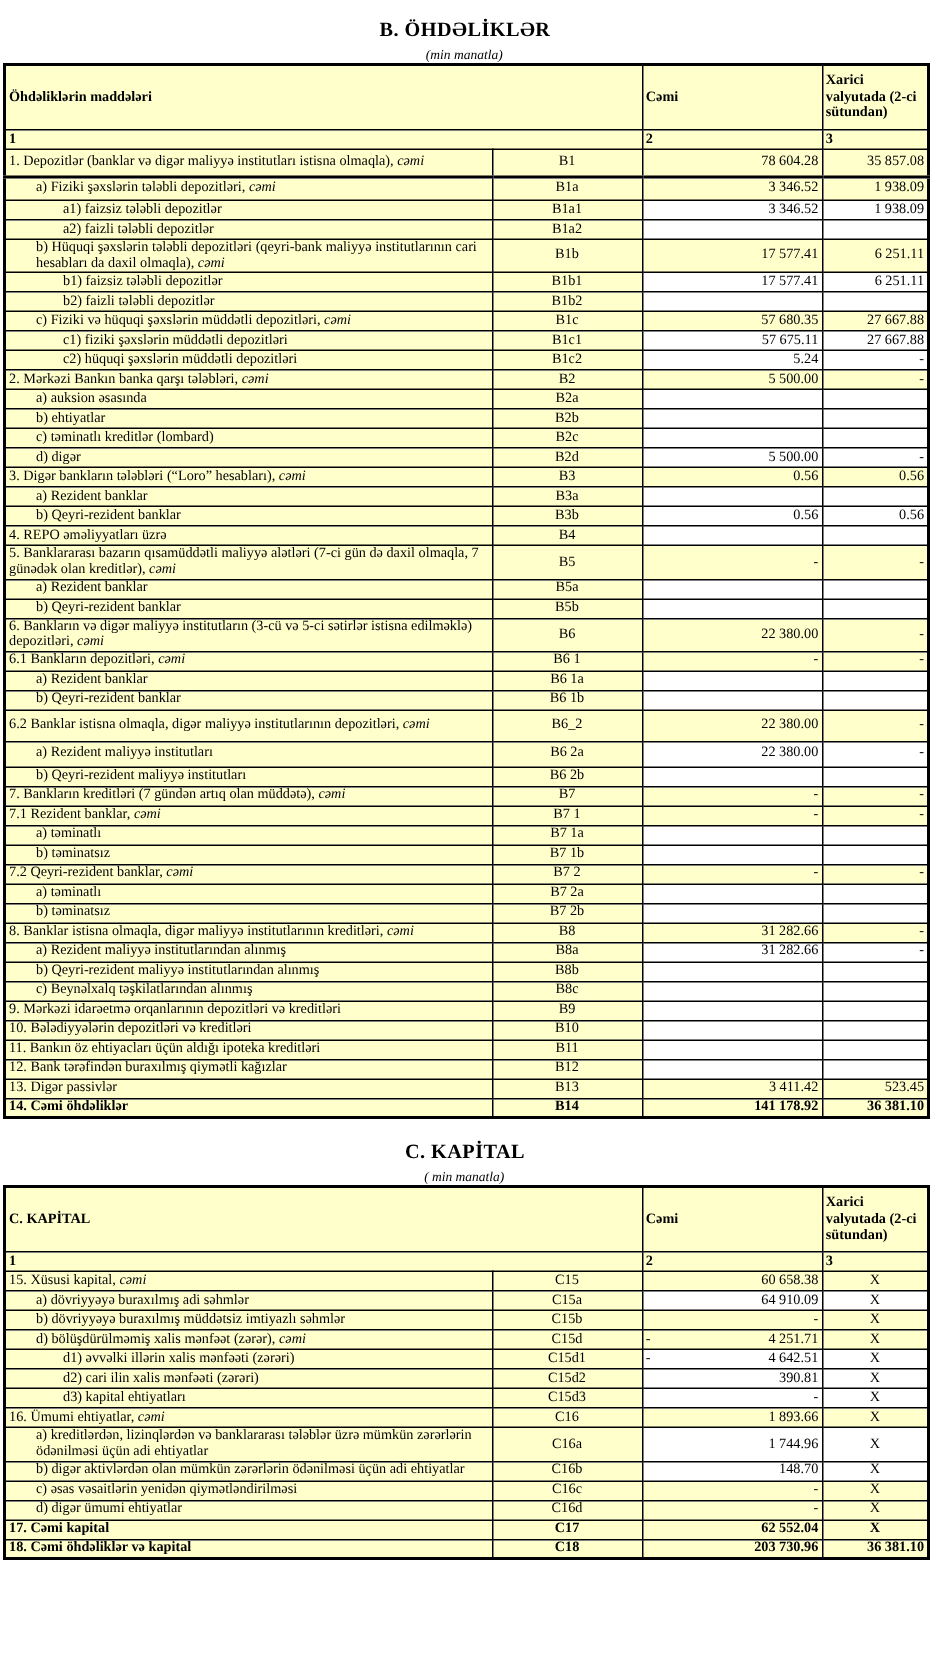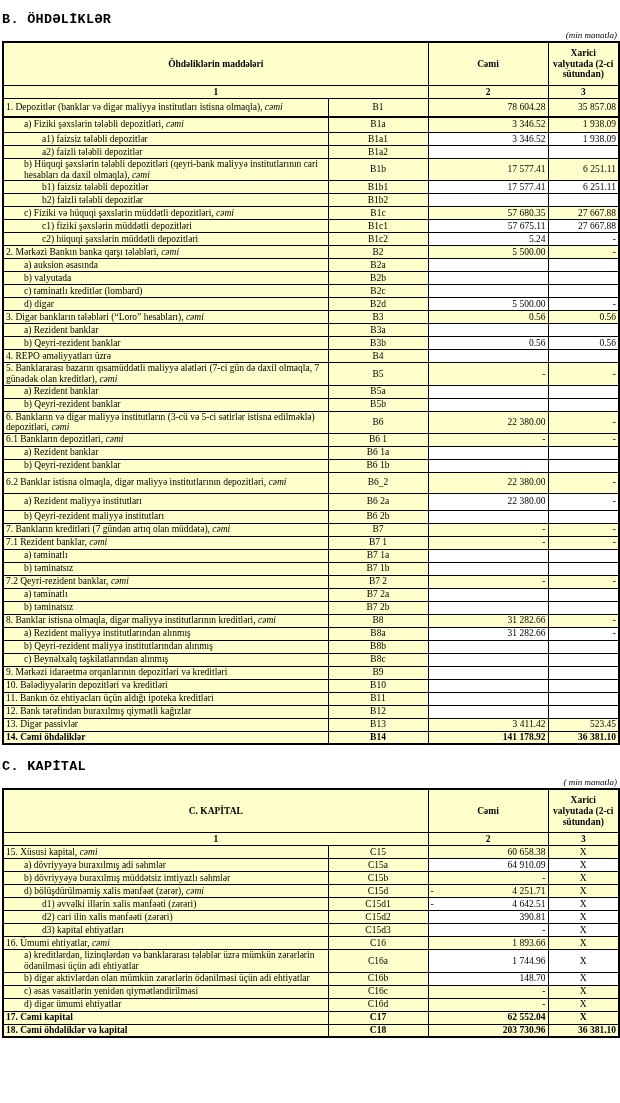--- a/index.html
+++ b/index.html
@@ -3,43 +3,43 @@
 <meta charset="utf-8">
 <style>
   html,body { margin:0; padding:0; background:#ffffff; }
   body {
     width:620px;
     font-family:"Liberation Serif","DejaVu Serif",serif;
     color:#000;
   }
   .page { padding:12px 2px 4px 2px; box-sizing:border-box; }
   .sec-title {
-    font-size:13.5px; font-weight:bold; text-align:left;
-    margin:0 0 3px 0; letter-spacing:.3px;font-family:Liberation Mono, monospace;
+    font-size:13.5px; font-weight:bold; text-align:center;
+    margin:0 0 3px 0; letter-spacing:.3px;
   }
   .sec-title.second { margin-top:14px; }
   .unit-note {
-    font-style:italic; font-size:9px; text-align:right;
+    font-style:italic; font-size:9px; text-align:center;
     margin:0 1px 1px 0;
   }
   table.fin {
     border-collapse:collapse; table-layout:fixed; width:616px;
     border:2px solid #000;
   }
   col.c-label { width:325px; }
   col.c-code  { width:100px; }
   col.c-total { width:120px; }
   col.c-fx    { width:71px;  }
   th, td {
     border:1px solid #000;
     font-size:9.5px; line-height:1.12;
     padding:0 2px; vertical-align:middle;
     overflow:hidden; background:#FFFFCC;
   }
-  th { font-weight:bold; text-align:center; }
+  th { font-weight:bold; text-align:left; }
   tr.head th { height:42px; }
   tr.nums th { height:12px; }
   tbody tr { height:13px; }
   td.lbl { text-align:left; }
   td.lbl.ind1 { padding-left:20px;margin-left:28px; }
   td.lbl.ind2 { padding-left:38px; }
   td.code { text-align:center; }
   td.val { text-align:right; }
   td.white { background:#ffffff; }
   td.x { text-align:center; }
@@ -142,21 +142,21 @@
             <td class="val">5 500.00</td>
             <td class="val">-</td>
           </tr>
           <tr>
             <td class="lbl ind1">a) auksion əsasında</td>
             <td class="code">B2a</td>
             <td class="val white"></td>
             <td class="val white"></td>
           </tr>
           <tr>
-            <td class="lbl ind1">b) valyutada</td>
+            <td class="lbl ind1">b) ehtiyatlar</td>
             <td class="code">B2b</td>
             <td class="val white"></td>
             <td class="val white"></td>
           </tr>
           <tr>
             <td class="lbl ind1">c) təminatlı kreditlər (lombard)</td>
             <td class="code">B2c</td>
             <td class="val white"></td>
             <td class="val white"></td>
           </tr>

